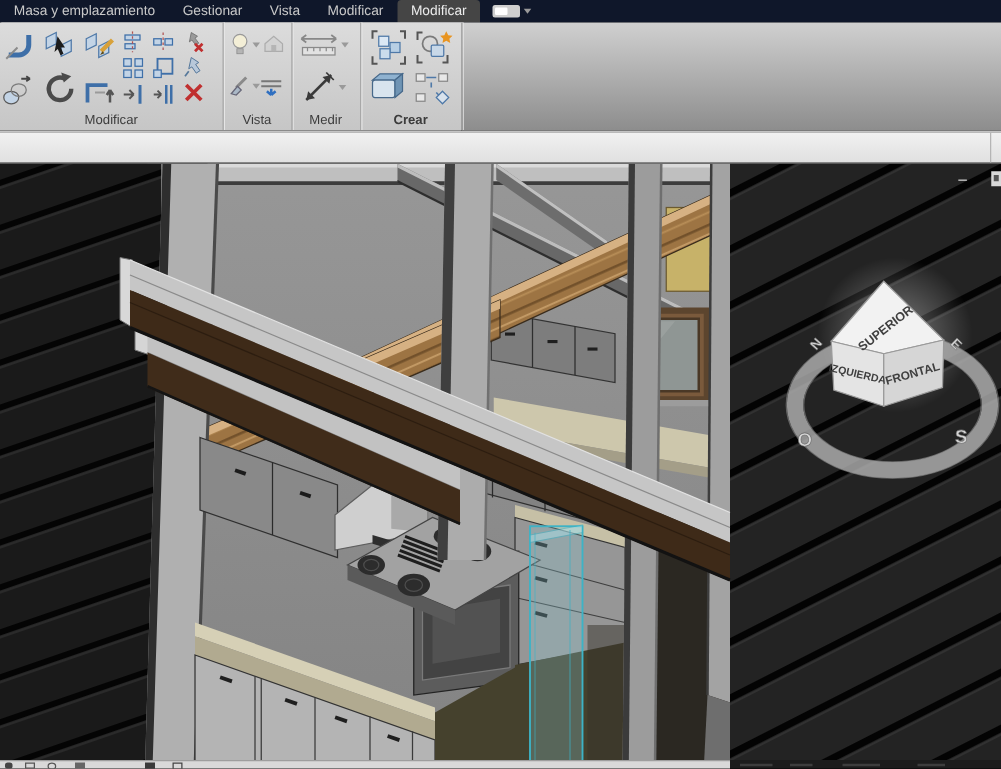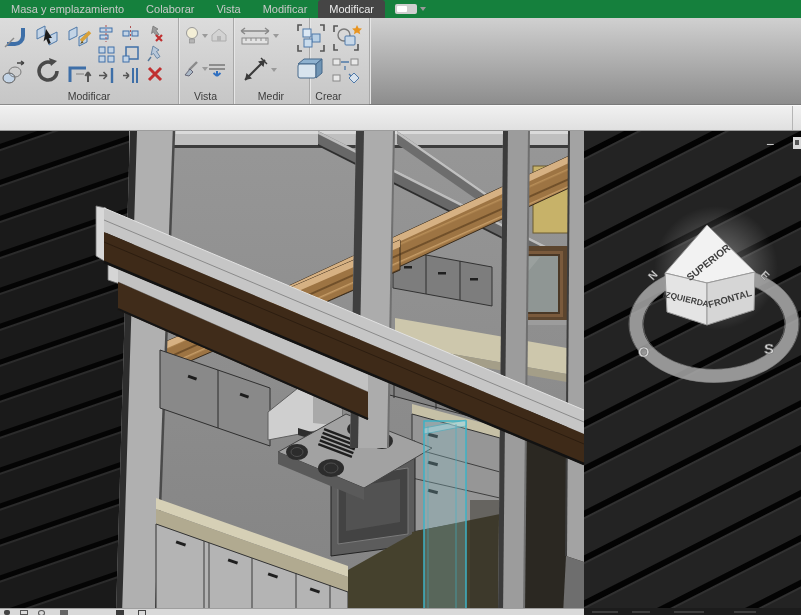--- a/index.html
+++ b/index.html
@@ -1,20 +1,20 @@
 <!DOCTYPE html>
 <html><head>
 <meta charset="utf-8">
 <style>
   html,body{margin:0;padding:0;background:#000;}
   .app{position:relative;width:801px;height:615px;overflow:hidden;
        font-family:"Liberation Sans",sans-serif;-webkit-font-smoothing:antialiased;}
 
   
-  .tabbar{position:absolute;left:0;top:0;width:801px;height:18px;background:#15803d;
+  .tabbar{position:absolute;left:0;top:0;width:801px;height:18px;background:#0f172a;
           display:flex;align-items:stretch;}
   .tab{color:#c9c9c9;font-size:11px;line-height:18px;padding:0 11px;cursor:default;white-space:nowrap;}
   .tab.active{background:#454545;color:#ececec;border-radius:3px 3px 0 0;}
   .panel-toggle{display:flex;align-items:center;margin-left:10px;gap:3px;}
   .pt-pill{width:22px;height:10px;background:#cfcfcf;border-radius:2px;position:relative;}
   .pt-pill:after{content:"";position:absolute;left:2px;top:2px;width:10px;height:6px;background:#fff;border-radius:1px;}
   .caret{width:0;height:0;border-left:3px solid transparent;border-right:3px solid transparent;border-top:4px solid #9a9a9a;}
 
   
   .ribbon{position:absolute;left:0;top:18px;width:801px;height:87px;display:flex;}
@@ -42,21 +42,21 @@
   .stub{position:absolute;top:1px;}
   .smudge{position:absolute;top:3px;height:2px;background:#3d3d3d;}
 </style>
 </head>
 <body>
 
 <div class="app">
 
   <div class="tabbar">
     <div class="tab">Masa y emplazamiento</div>
-    <div class="tab">Colaborar</div>
+    <div class="tab">Gestionar</div>
     <div class="tab">Vista</div>
     <div class="tab">Modificar</div>
     <div class="tab active">Modificar</div>
     <div class="panel-toggle">
       <span class="pt-pill"></span>
       <span class="caret"></span>
     </div>
   </div>
 
   <div class="ribbon">
@@ -188,41 +188,41 @@
         </div>
         <div class="tool" style="left:30px;top:44px;">
           <svg width="18" height="18" viewBox="0 0 18 18">
               <path d="M1 3 H17 M1 7 H17" stroke="#777" stroke-width="1.6"></path>
               <path d="M9 9 V14 m0 0 l-3.5-3 m3.5 3 l3.5-3" stroke="#2f6fc0" stroke-width="2" fill="none"></path>
             </svg>
         </div>
         <div class="panel-label">Vista</div>
       </div>
 
-      <div class="panel" style="left:233px;width:55px;padding-left:21px;">
+      <div class="panel" style="left:233px;width:55px;">
         <div class="tool" style="left:6px;top:7px;">
           <svg width="32" height="22" viewBox="0 0 32 22">
               <path d="M2 6 H30 m-28 0 l4-3 m-4 3 l4 3 M30 6 l-4-3 m4 3 l-4 3" stroke="#888" stroke-width="1.4" fill="none"></path>
               <rect x="3" y="13" width="26" height="6" fill="#e2e2e2" stroke="#8a8a8a"></rect>
               <path d="M7 13 v3 M12 13 v3 M17 13 v3 M22 13 v3 M27 13 v3" stroke="#8a8a8a"></path>
             </svg>
           <span class="caret dd"></span>
         </div>
         <div class="tool" style="left:8px;top:38px;">
           <svg width="28" height="28" viewBox="0 0 28 28">
               <path d="M4 24 L24 4" stroke="#3a3a3a" stroke-width="2"></path>
               <path d="M4 24 l1.5-7 5.5 5.5 z M24 4 l-7 1.5 5.5 5.5 z" fill="#3a3a3a"></path>
               <path d="M20 2 l6 6" stroke="#3a3a3a" stroke-width="1.4"></path>
             </svg>
           <span class="caret dd"></span>
         </div>
         <div class="panel-label">Medir</div>
       </div>
 
-      <div class="panel" style="left:288px;width:81px;">
+      <div class="panel" style="left:288px;width:81px;font-weight:bold;">
         <div class="tool" style="left:8px;top:5px;">
           <svg width="30" height="30" viewBox="0 0 30 30">
               <path d="M6 2 H2 V8 M24 2 h4 v6 M2 22 v6 h4 M28 22 v6 h-4" fill="none" stroke="#555" stroke-width="1.6"></path>
               <rect x="7" y="6" width="8" height="8" fill="#dce8f4" stroke="#4f79a8"></rect>
               <rect x="16" y="11" width="8" height="8" fill="#b8cfe4" stroke="#4f79a8"></rect>
               <rect x="8" y="16" width="8" height="8" fill="#cadcec" stroke="#4f79a8"></rect>
             </svg>
         </div>
         <div class="tool" style="left:44px;top:5px;">
           <svg width="32" height="30" viewBox="0 0 32 30">

